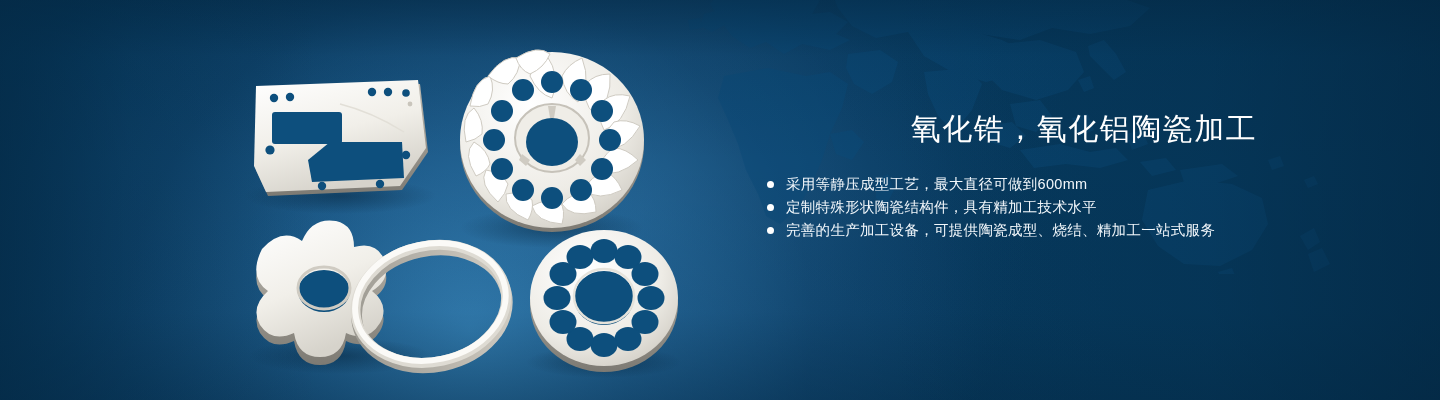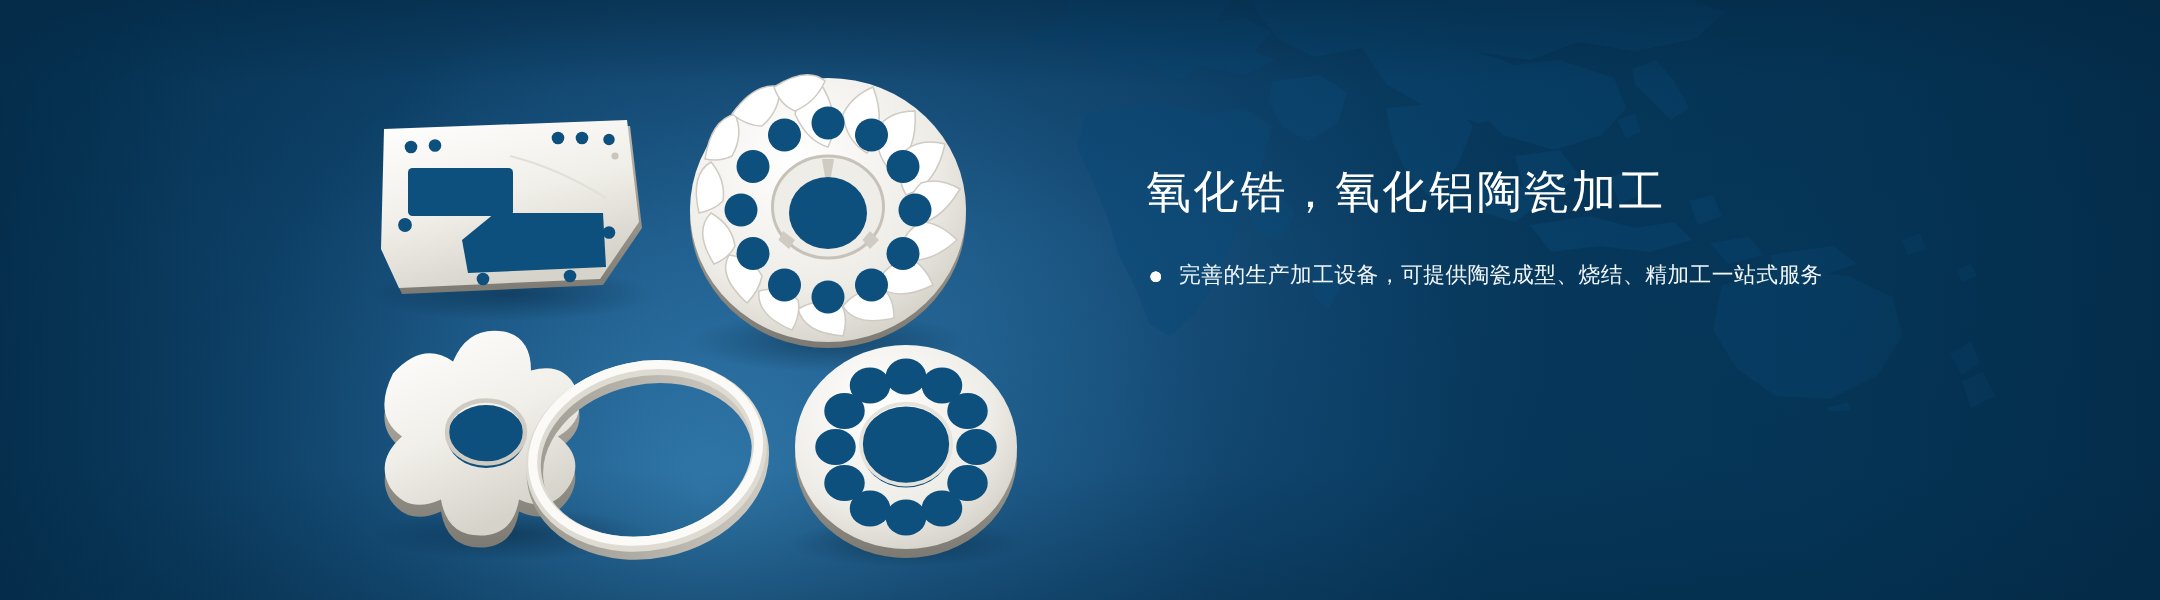--- a/index.html
+++ b/index.html
@@ -88,20 +88,21 @@
     width: 640px;
   }
   .headline {
     margin: 0;
     font-size: 30px;
     font-weight: 400;
     line-height: 42px;
     letter-spacing: 1.5px;
     color: #ffffff;
     white-space: nowrap;
+    text-align: center;
   }
   .bullets {
     list-style: none;
     margin: 26px 0 0 0;
     padding: 0;
   }
   .bullets li {
     position: relative;
     padding-left: 22px;
     margin-bottom: 6px;
@@ -314,23 +315,25 @@
       </g>
     </svg>
   </div>
 
   <div class="copy">
     <h1 class="headline">氧化锆，氧化铝陶瓷加工</h1>
 
     <ul class="bullets">
       <li>
         <span class="bullet-dot"></span>
+        <span>采用等静压成型工艺，最大直径可做到600mm</span>
       </li>
       <li>
         <span class="bullet-dot"></span>
+        <span>定制特殊形状陶瓷结构件，具有精加工技术水平</span>
       </li>
       <li>
         <span class="bullet-dot"></span>
         <span>完善的生产加工设备，可提供陶瓷成型、烧结、精加工一站式服务</span>
       </li>
     </ul>
   </div>
 
 </div>
 

